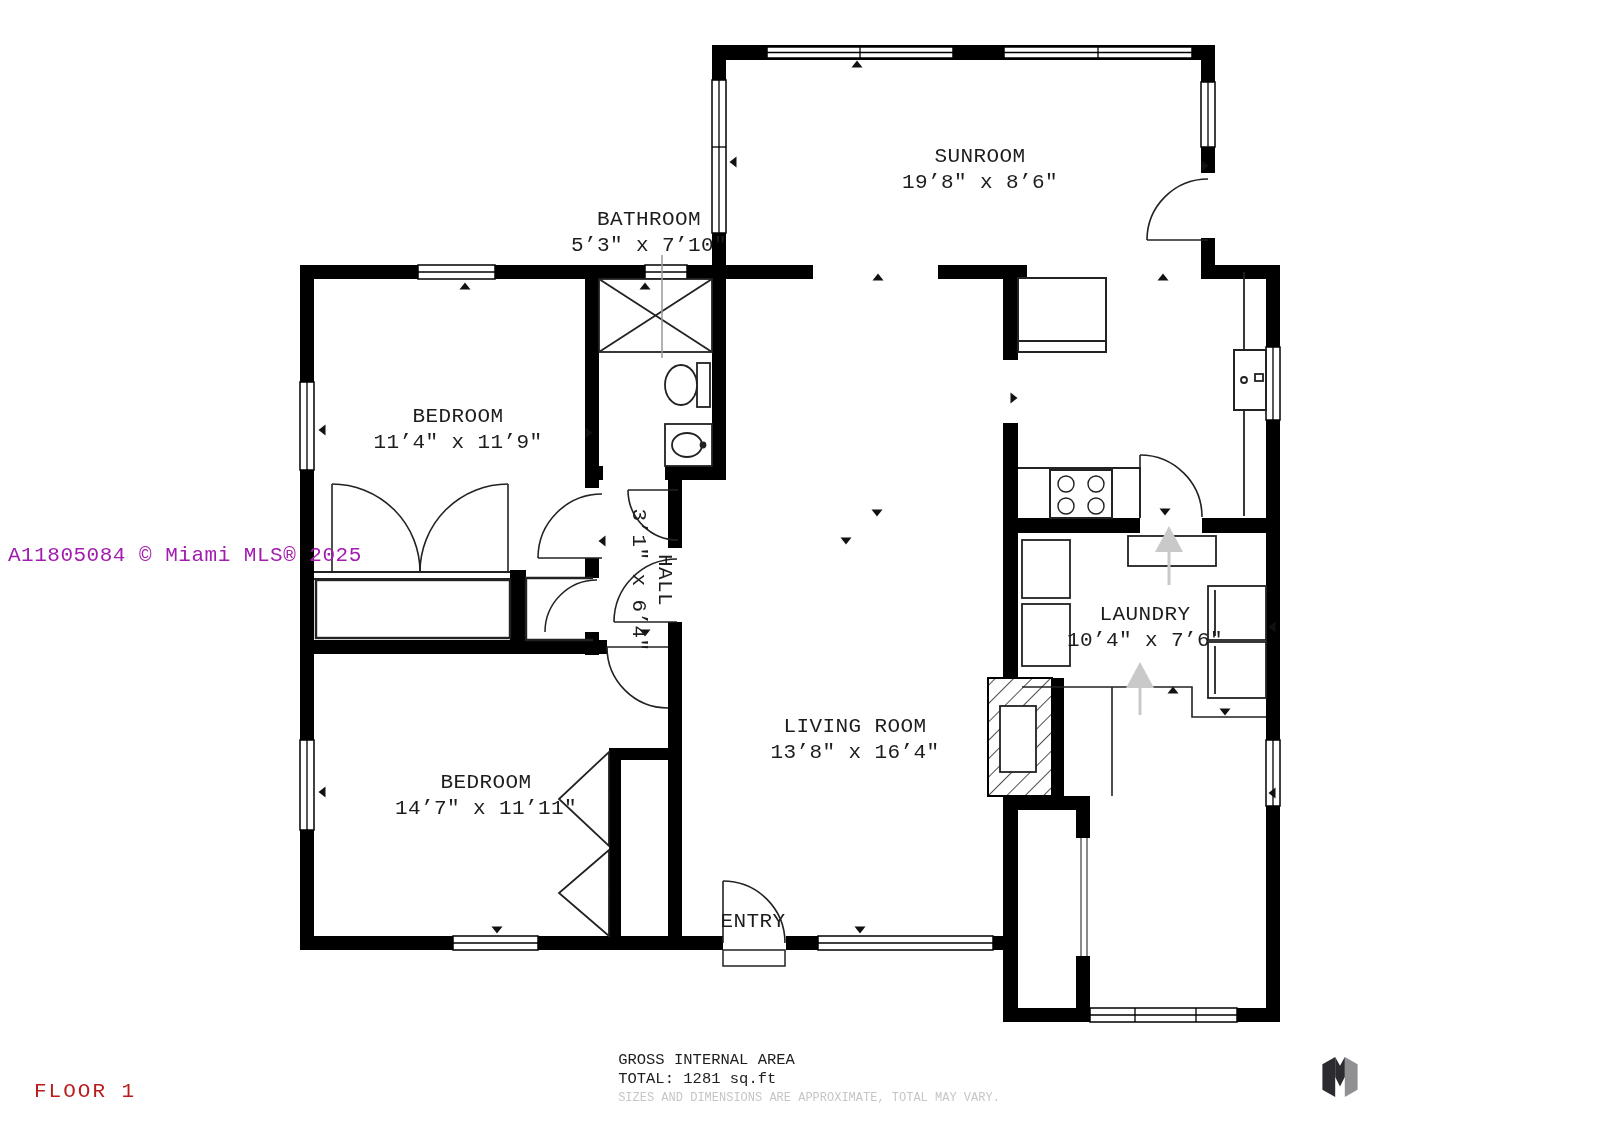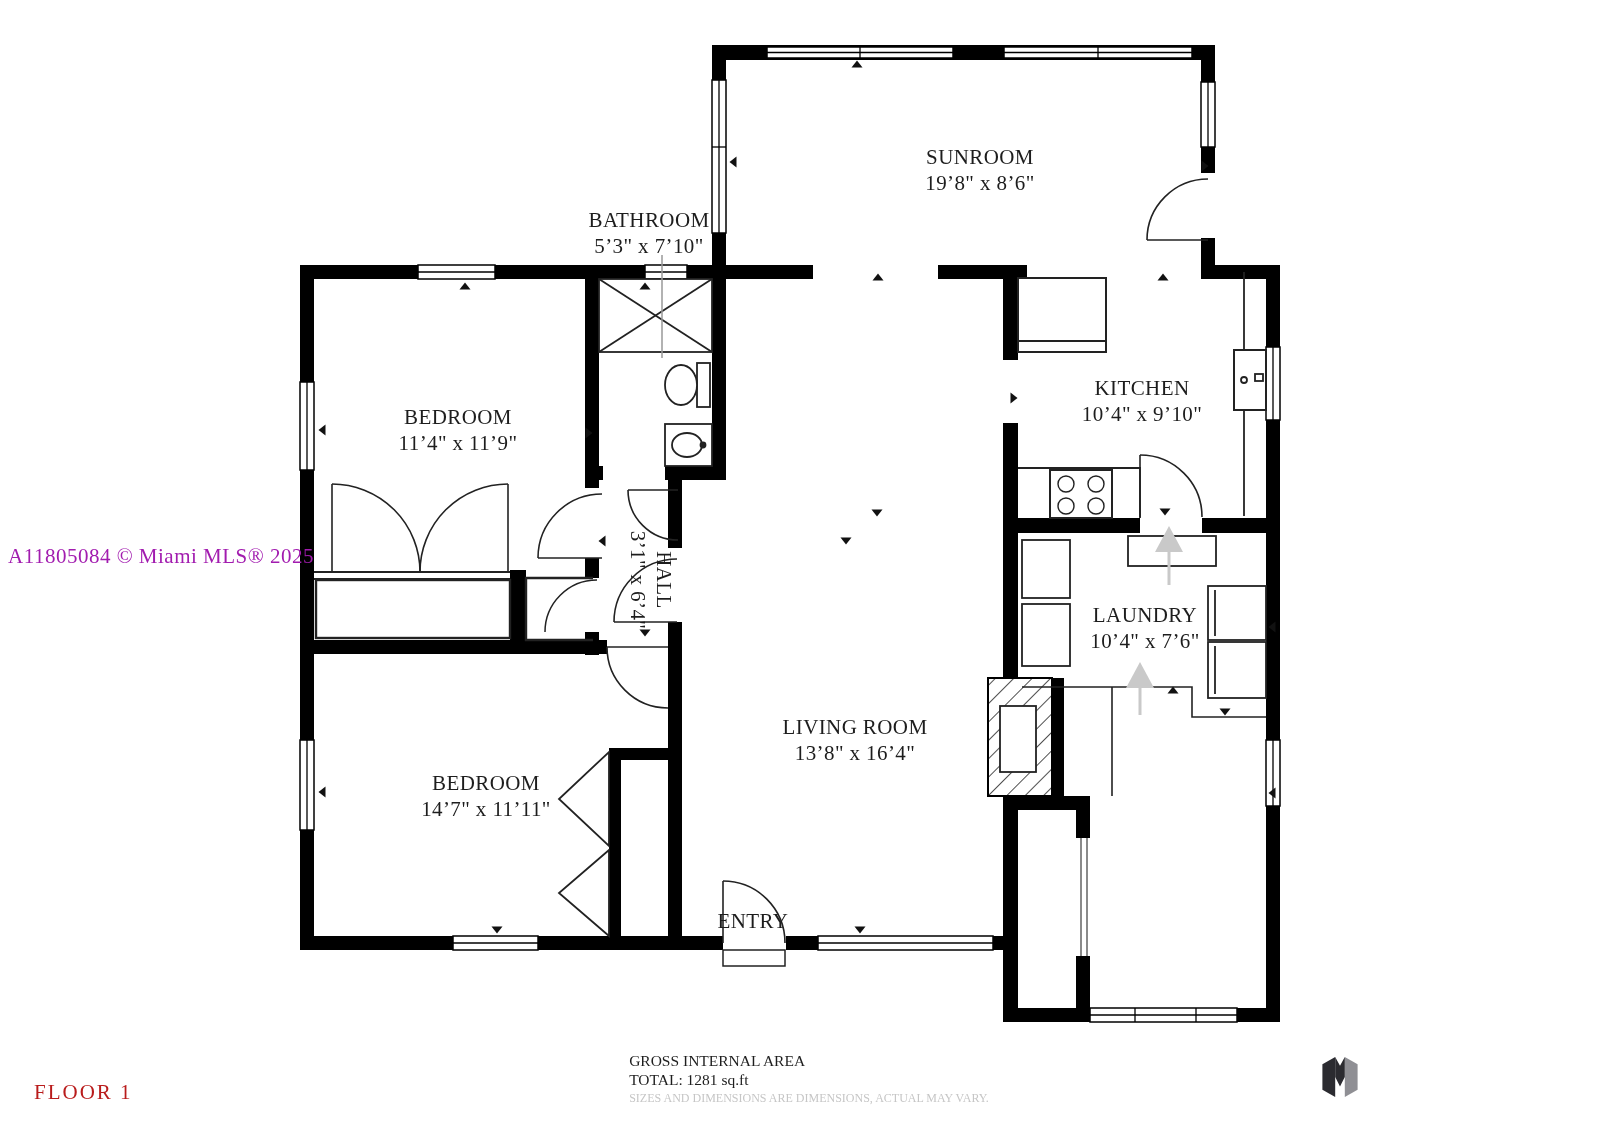--- a/index.html
+++ b/index.html
@@ -1,18 +1,18 @@
 <!DOCTYPE html>
 <html><head>
 <meta charset="utf-8">
 <style>
   html,body{margin:0;padding:0;background:#ffffff;}
   .canvas{
     position:relative;width:1600px;height:1130px;background:#ffffff;
-    font-family:Liberation Serif, serif;overflow:hidden;border-radius:13px;
+    font-family:Liberation Mono, monospace;overflow:hidden;border-radius:13px;
   }
   .plan-svg{position:absolute;left:0;top:0;}
   .room-label{
     position:absolute;transform:translate(-50%,-50%);
     text-align:center;color:#1d1d1d;font-size:21px;line-height:26px;
     letter-spacing:0.4px;white-space:nowrap;pointer-events:none;
   }
   .room-label.vertical{transform:translate(-50%,-50%) rotate(90deg);}
   .entry-label{
     position:absolute;transform:translate(-50%,-50%);
@@ -279,24 +279,20 @@
     <div>19’8" x 8’6"</div>
   </div>
   <div class="room-label" style="left:649px;top:233px">
     <div>BATHROOM</div>
     <div>5’3" x 7’10"</div>
   </div>
   <div class="room-label" style="left:458px;top:430px">
     <div>BEDROOM</div>
     <div>11’4" x 11’9"</div>
   </div>
-  <div class="room-label" style="left:1142px;top:401px">
-    <div>KITCHEN</div>
-    <div>10’4" x 9’10"</div>
-  </div>
   <div class="room-label vertical" style="left:651px;top:580px">
     <div>HALL</div>
     <div>3’1" x 6’4"</div>
   </div>
   <div class="room-label" style="left:1145px;top:628px">
     <div>LAUNDRY</div>
     <div>10’4" x 7’6"</div>
   </div>
   <div class="room-label" style="left:486px;top:796px">
     <div>BEDROOM</div>
@@ -304,21 +300,21 @@
   </div>
   <div class="room-label" style="left:855px;top:740px">
     <div>LIVING ROOM</div>
     <div>13’8" x 16’4"</div>
   </div>
   <div class="entry-label" style="left:753px;top:921px">ENTRY</div>
 
   <div class="footer-block">
     <div class="footer-title">GROSS INTERNAL AREA</div>
     <div class="footer-total">TOTAL: 1281 sq.ft</div>
-    <div class="footer-disclaimer">SIZES AND DIMENSIONS ARE DIMENSIONS, ACTUAL MAY VARY.</div>
+    <div class="footer-disclaimer">SIZES AND DIMENSIONS ARE APPROXIMATE, TOTAL MAY VARY.</div>
   </div>
 
   <div class="floor-label">FLOOR 1</div>
 
   <div class="watermark">A11805084 © Miami MLS® 2025</div>
 
   <div class="brand">
     <svg width="48" height="48" viewBox="0 0 60 60">
       <polygon points="8,14 24,5 24,55 8,46" fill="#2b2b30"></polygon>
       <polygon points="52,14 36,5 36,55 52,46" fill="#8f8f94"></polygon>

